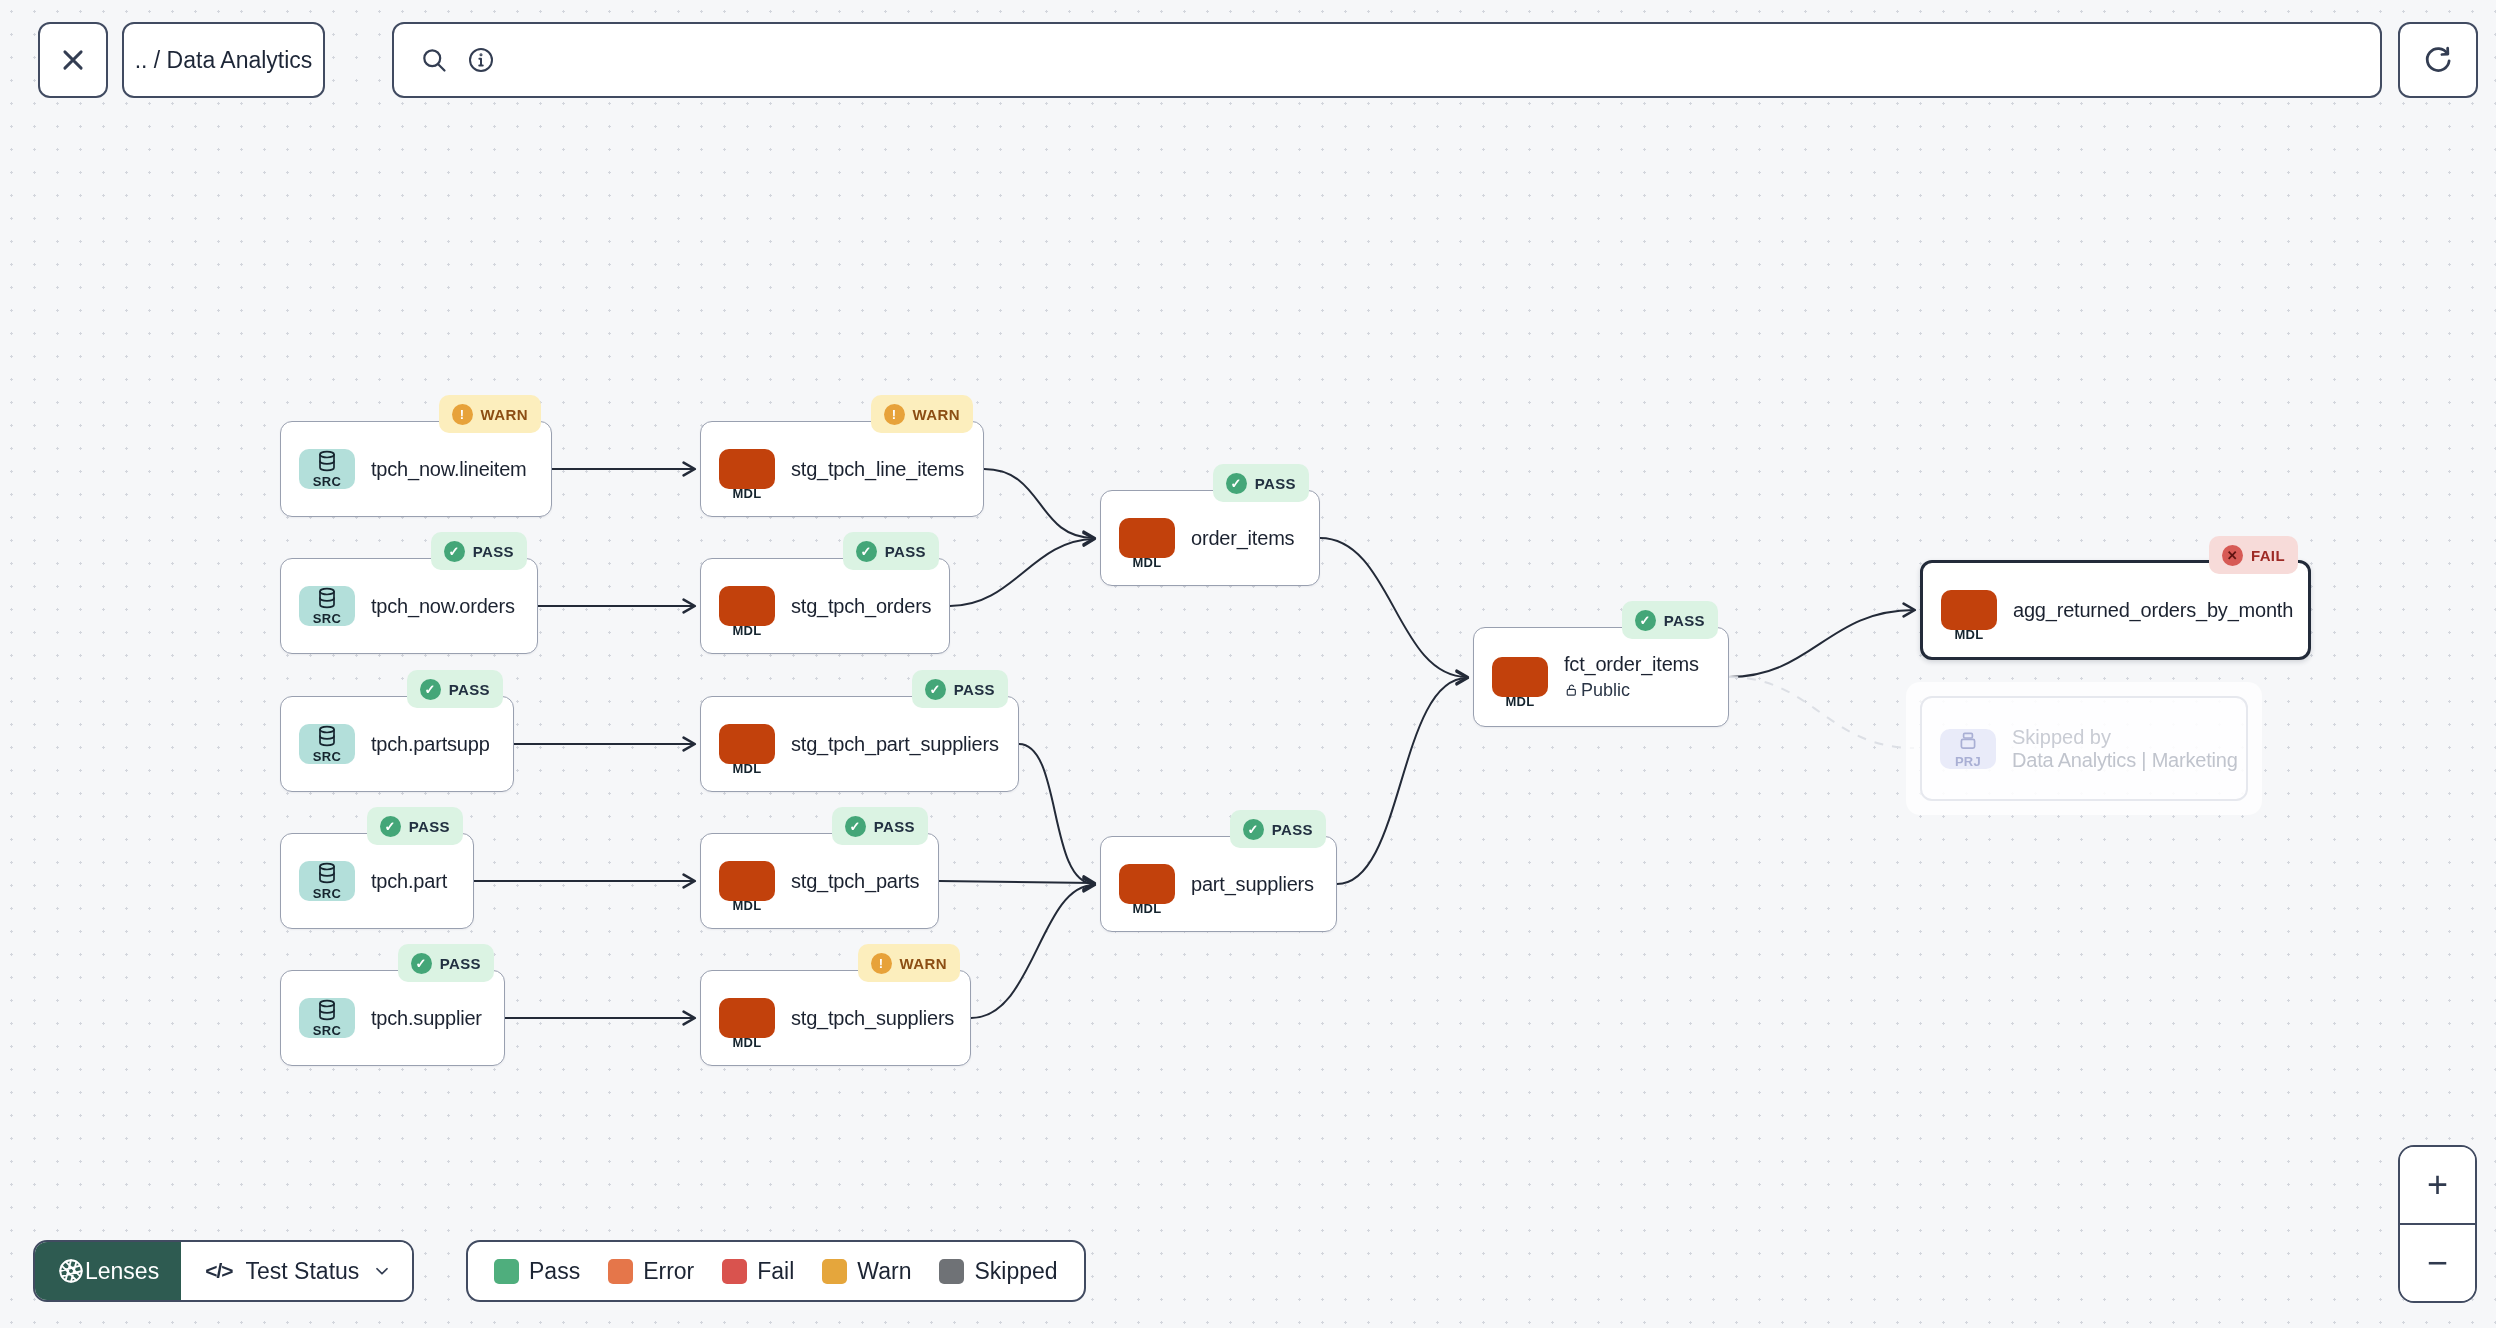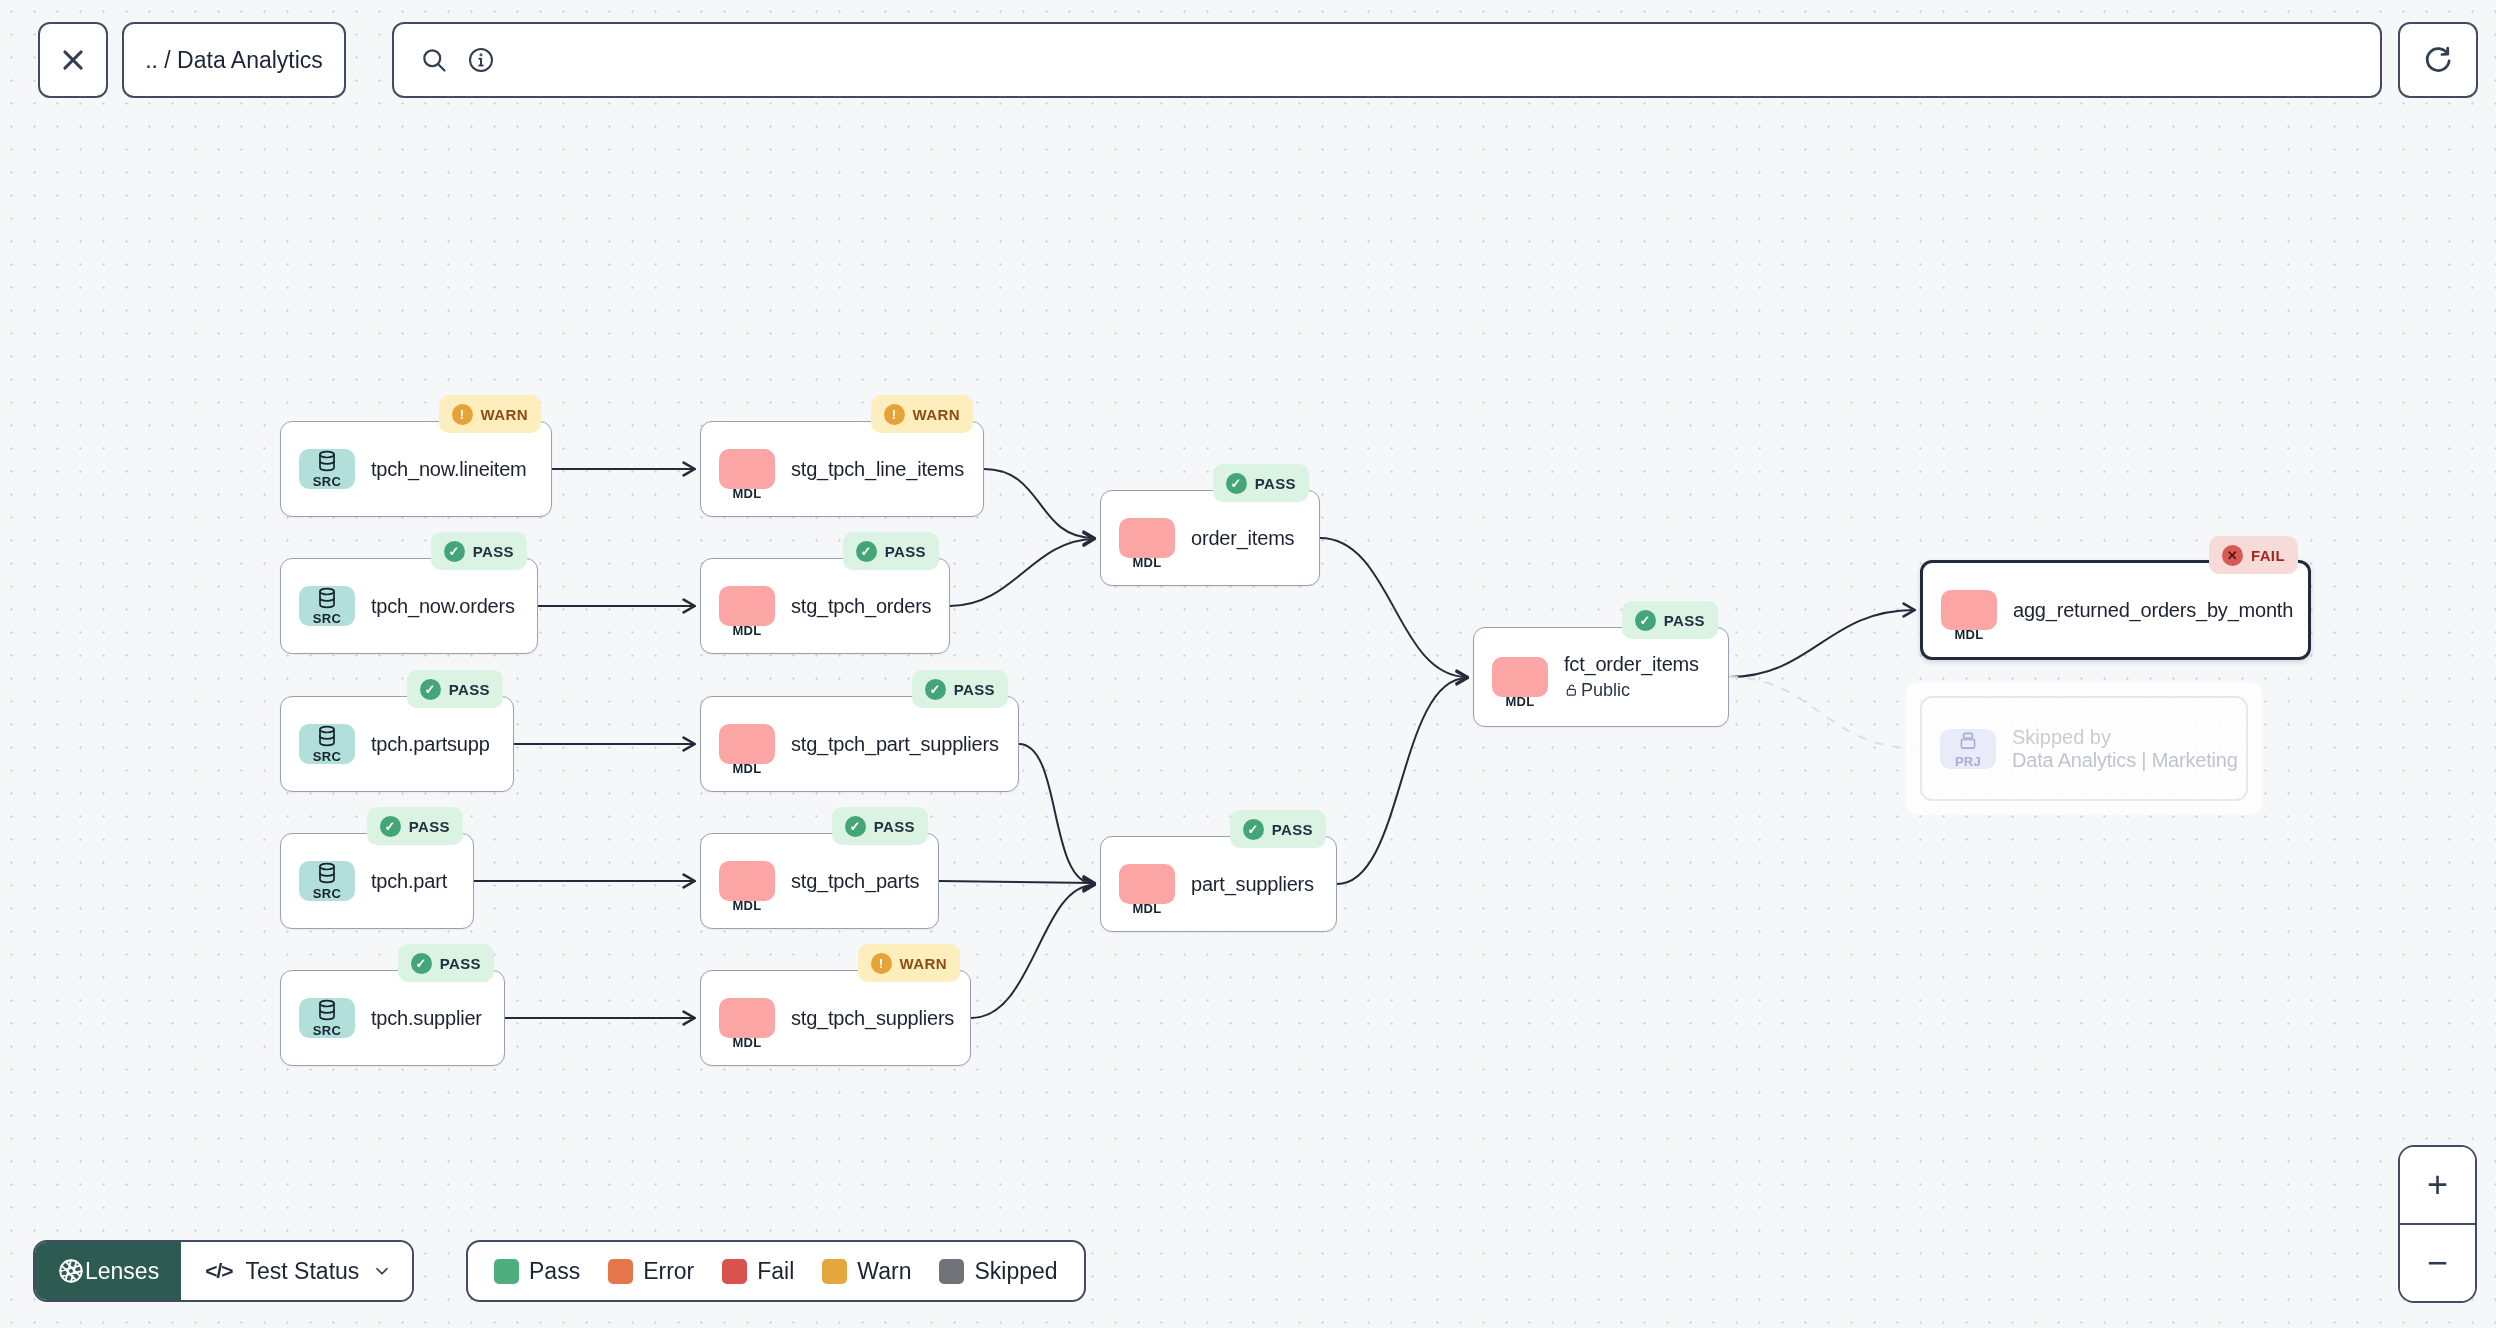--- a/index.html
+++ b/index.html
@@ -15,21 +15,21 @@
   svg { display:block; }
 
   
   .tb-btn {
     position:absolute; top:22px; height:76px; background:#fff;
     border:2px solid #414b61; border-radius:12px;
     display:flex; align-items:center; justify-content:center;
     color:#333d52; cursor:pointer;
   }
   #close-btn { left:38px; width:70px; }
-  #breadcrumb { left:122px; width:224px; font-size:23px; color:#1d2637; }
+  #breadcrumb { left:122px; width:203px; font-size:23px; color:#1d2637; }
   #searchbar {
     position:absolute; top:22px; left:392px; width:1990px; height:76px;
     background:#fff; border:2px solid #414b61; border-radius:12px;
     display:flex; align-items:center; gap:18px; padding:0 26px; color:#333d52;
   }
   #searchbar input {
     flex:1; border:none; outline:none; background:transparent;
     font:24px "Liberation Sans", sans-serif; color:#17202e;
   }
   #refresh-btn { left:2398px; width:80px; }
@@ -44,21 +44,21 @@
   .node.selected { border:3px solid #232b3a; box-shadow:0 2px 5px rgba(20,30,50,.16); }
   .nl { font-size:20px; letter-spacing:-0.2px; color:#1b2230; white-space:nowrap; }
   .tile {
     width:56px; height:40px; border-radius:10px; flex:0 0 auto;
     display:flex; flex-direction:column; align-items:center; justify-content:center;
     color:#15242e;
   }
   .tile .tl { font-size:13px; font-weight:700; letter-spacing:.3px; margin-top:1px; }
   .tile svg { width:24px; height:24px; }
   .tile-src { background:#b3dfda; }
-  .tile-mdl { background:#fca5a5;gap:48px; }
+  .tile-mdl { background:#c2410c;gap:48px; }
   .tile-prj { background:#e9ebf9; color:#a9afd4; }
   .sub { display:flex; align-items:center; font-size:18px; color:#2a3546; margin-top:4px; }
   .sub svg { width:17px; height:17px; }
   .labelcol { display:flex; flex-direction:column; justify-content:center; }
 
   .badge {
     position:absolute; top:-27px; right:10px; height:38px;
     display:flex; align-items:center; gap:8px; padding:0 13px;
     border-radius:10px; font-size:15px; font-weight:700; letter-spacing:.4px;
     white-space:nowrap;

